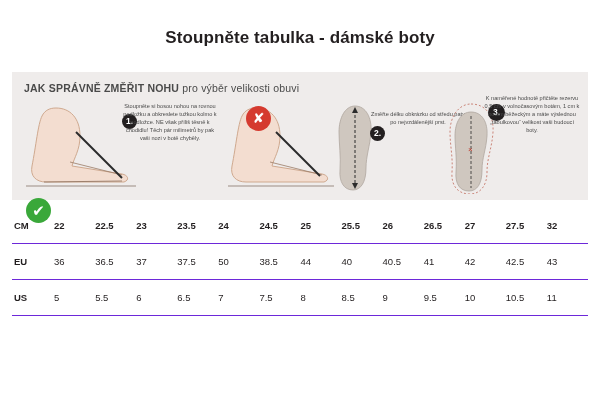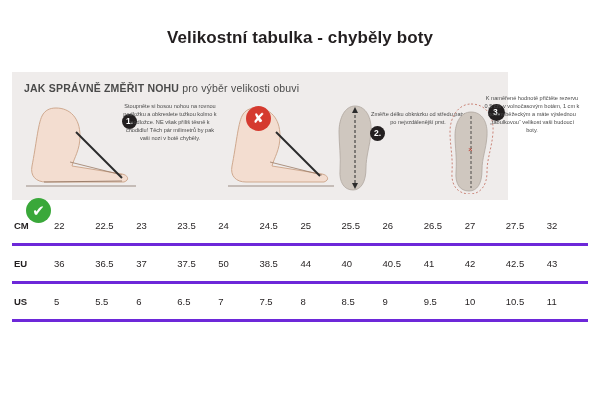--- a/index.html
+++ b/index.html
@@ -27,21 +27,21 @@
     color: #231f20;
     padding-top: 28px;
     letter-spacing: 0.1px;
   }
 
   
   .band {
     position: absolute;
     left: 12px;
     top: 72px;
-    width: 496px;
+    width: 576px;
     height: 128px;
     background: #efeceb;
     box-sizing: border-box;
   }
   .band-title {
     position: absolute;
     left: 12px;
     top: 10px;
     font-size: 10.5px;
     color: #4a4a4a;
@@ -112,42 +112,42 @@
     width: 100%;
     table-layout: fixed;
   }
   th, td {
     font-size: 9.5px;
     color: #231f20;
     padding: 0;
     height: 35px;
     vertical-align: middle;
     text-align: left;
-    border-bottom: 3px solid #6d28d9;
+    border-bottom: 1px solid #6d28d9;
   }
   tr.last td, tr.last th { border-bottom: none; }
   th.rowhead, td.rowhead {
     font-weight: bold;
     width: 42px;
     padding-left: 2px;
   }
   thead th {
-    font-weight: normal;
+    font-weight: bold;
   }
   tbody td {
     font-weight: normal;
     margin-left: 24px;
   }
 </style>
 </head>
 <body>
 
 <div class="page">
 
-  <div class="title">Velikostní tabulka - chyběly boty</div>
+  <div class="title">Stoupněte tabulka - dámské boty</div>
 
   <div class="band">
     <div class="band-title">
       <b>JAK SPRÁVNĚ ZMĚŘIT NOHU</b>
       <span>pro výběr velikosti obuvi</span>
     </div>
 
     <div class="cell" style="left:14px; width:110px;">
       <svg width="110" height="92" viewBox="0 0 110 92">
         <path d="M30 6 C44 6 54 16 54 34 C54 48 48 56 46 64 L96 72 C102 73 104 78 98 80 L20 80 C10 80 4 74 6 64 C10 44 12 22 16 14 C19 8 24 6 30 6 Z" fill="#f3ddd0" stroke="#cfa98f" stroke-width="1"></path>

